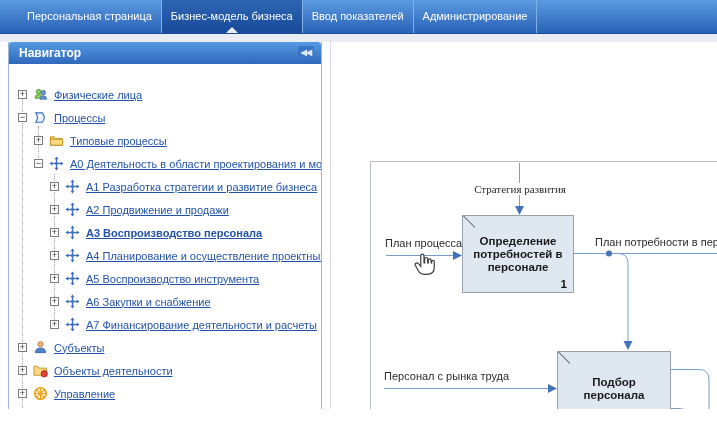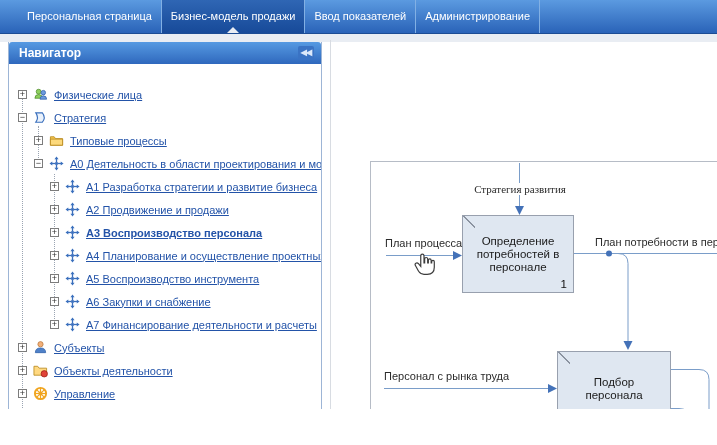--- a/index.html
+++ b/index.html
@@ -48,21 +48,21 @@
   .doc-icon{position:absolute;left:12px;top:9px;width:14px;height:16px;}
   .report-label{position:absolute;left:36px;top:11px;font-size:11.5px;color:#222;}
   .report-input{position:absolute;left:66px;top:9px;width:330px;height:16px;
     border:1px solid #93a8c0;font-size:11.5px;font-family:"Liberation Sans",sans-serif;
     padding:1px 4px;color:#111;background:#fff;}
 
   
   .diagram{position:absolute;left:0;top:35px;width:387px;height:370px;overflow:hidden;background:#fff;}
   .dsvg{position:absolute;left:0;top:0;}
   .dbox{position:absolute;background:#dfe7f1;border:1px solid #98a0ae;box-sizing:border-box;
-    display:flex;align-items:center;justify-content:center;text-align:center;cursor:pointer;}
+    display:flex;align-items:center;justify-content:center;text-align:center;cursor:pointer;font-weight:bold;}
   .dbox-title{font-size:11.5px;line-height:13px;color:#1a1a1a;padding:0 6px;}
   .dbox-num{position:absolute;bottom:2px;right:6px;font-size:11.5px;color:#111;}
   .fold{position:absolute;left:0;top:0;width:12px;height:12px;
     background:linear-gradient(to top right,transparent 46%,#8b93a0 46%,#8b93a0 56%,transparent 56%);}
   .box1{left:131px;top:140px;width:112px;height:78px;}
   .box2{left:226px;top:276px;width:114px;height:75px;}
   .alabel{position:absolute;font-size:11px;color:#2b2b2b;white-space:nowrap;cursor:pointer;}
   .lbl-control{left:129px;top:108px;width:120px;text-align:center;background:#fff;font-family:Liberation Serif, serif;}
   .lbl-input1{left:54px;top:162px;}
   .lbl-output1{left:264px;top:161px;}
@@ -146,21 +146,21 @@
     </symbol>
   </defs>
 </svg>
 
 <div class="stage">
 
   <div class="topbar">
     <div class="topbar-pad"></div>
     <div class="tab">Персональная страница</div>
     <div class="tab active">
-      <span>Бизнес-модель продажи</span>
+      <span>Бизнес-модель бизнеса</span>
       <div class="notch"></div>
     </div>
     <div class="tab">Ввод показателей</div>
     <div class="tab">Администрирование</div>
   </div>
   <div class="substrip"></div>
 
   <div class="nav-panel">
     <div class="nav-header">
       <span>Навигатор</span>
@@ -176,21 +176,21 @@
         <svg class="ticon">
             <use href="#i-persons"></use>
           </svg>
         <a class="tlink">Физические лица</a>
       </div>
       <div class="trow lvl0">
         <span class="pm">−</span>
         <svg class="ticon">
             <use href="#i-process"></use>
           </svg>
-        <a class="tlink">Стратегия</a>
+        <a class="tlink">Процессы</a>
       </div>
       <div class="trow lvl1">
         <span class="pm">+</span>
         <svg class="ticon">
             <use href="#i-folder"></use>
           </svg>
         <a class="tlink">Типовые процессы</a>
       </div>
       <div class="trow lvl1">
         <span class="pm">−</span>

